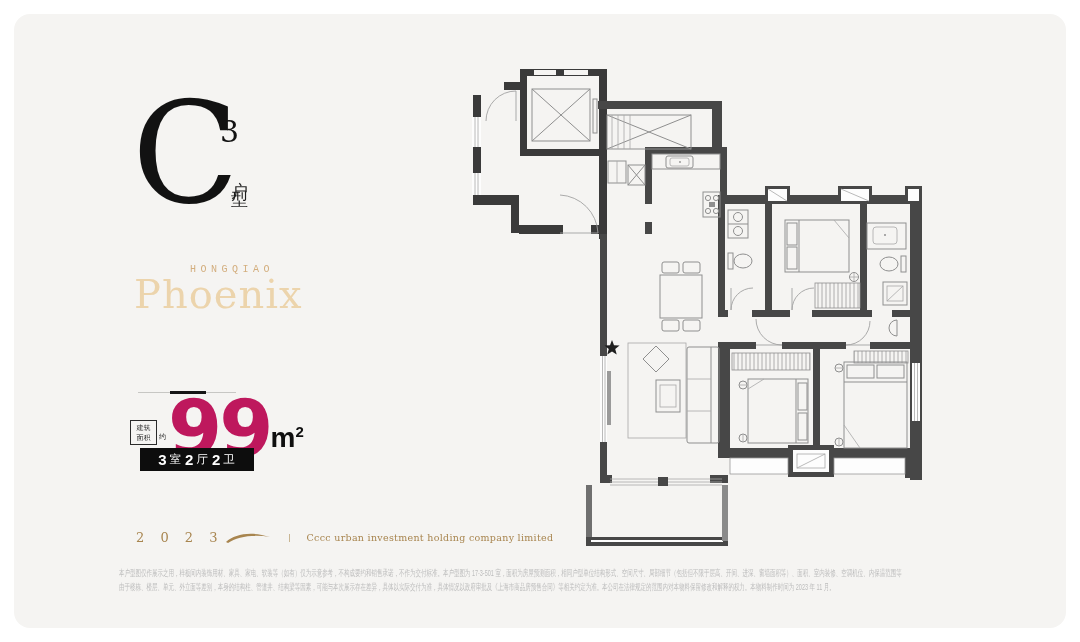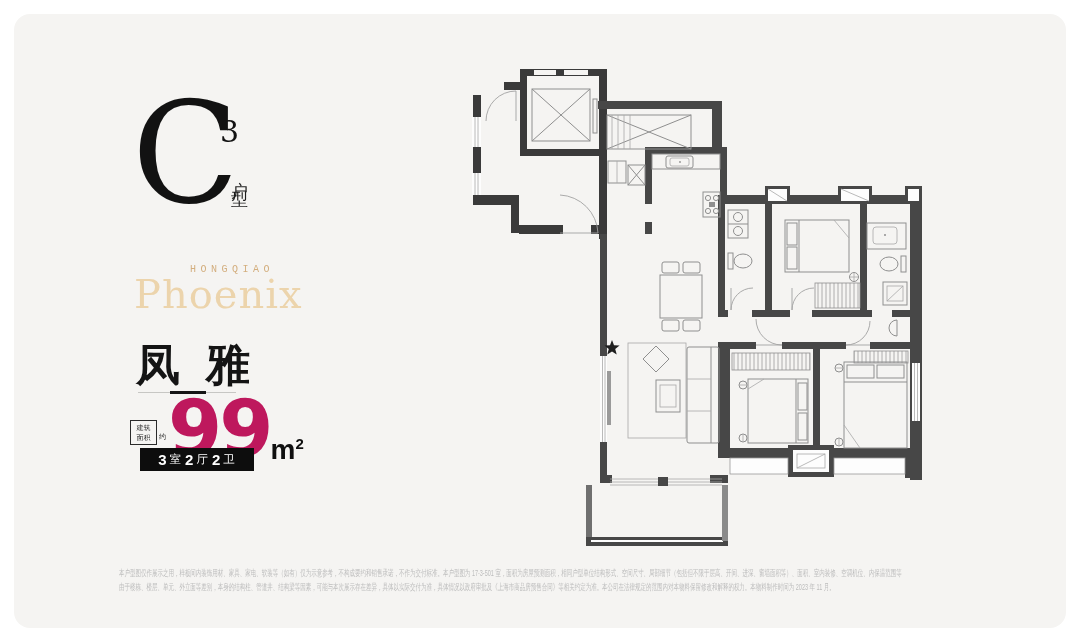--- a/index.html
+++ b/index.html
@@ -22,21 +22,21 @@
   .cnname{position:absolute;left:122px;top:322px;font-size:44px;font-weight:700;letter-spacing:26px;
           color:#141414;font-family:"Liberation Serif","DejaVu Serif",serif;}
   .divider{position:absolute;left:124px;top:378px;width:98px;height:1px;background:#c7c7c4;}
   .divider .dark{position:absolute;left:32px;top:-1px;width:36px;height:3px;background:#161616;}
   .arearow{position:absolute;left:116px;top:380px;display:flex;align-items:flex-start;}
   .lblbox{margin-top:26px;width:25px;height:23px;border:1px solid #2a2a2a;display:flex;flex-direction:column;
           align-items:center;justify-content:center;font-size:7px;line-height:1.35;color:#2a2a2a;}
   .lblyue{margin:38px 2px 0 2px;font-size:7px;color:#2a2a2a;}
   .bignum{font-size:78px;font-weight:700;letter-spacing:-3px;line-height:0.9;color:#be185d;
           font-family:"DejaVu Sans","Liberation Sans",sans-serif;}
-  .unit{font-size:28px;font-weight:700;margin-top:40px;color:#0f0f0f;}
+  .unit{font-size:28px;font-weight:700;margin-top:28px;color:#0f0f0f;}
   .unit sup{font-size:15px;}
   .badge{position:absolute;left:126px;top:434px;width:114px;height:23px;background:var(--badge-bg);
          color:#ffffff;display:flex;align-items:center;justify-content:center;gap:3px;}
   .badge .num{font-size:15px;font-weight:700;}
   .badge .cn{font-size:11.5px;letter-spacing:1px;}
   .footrow{position:absolute;left:122px;top:516px;display:flex;align-items:center;}
   .year{font-family:"DejaVu Serif","Liberation Serif",serif;font-size:13px;letter-spacing:6px;
         color:var(--gold-dark);}
   .swoosh{margin-left:2px;}
   .vsep{width:1px;height:8px;background:#c9b694;margin:0 16px 0 18px;}
@@ -65,21 +65,20 @@
     <div class="logoC">
       <span class="c">C</span>
       <span class="sup">3</span>
       <div class="vtype">户型</div>
     </div>
 
     <div class="brand">
       <div class="kicker">HONGQIAO</div>
       <div class="phoenix">Phoenix</div>
     </div>
-    <div class="cnname">凤雅</div>
     <div class="divider">
         <span class="dark"></span>
       </div>
 
     <div class="arearow">
       <div class="lblbox">
         <span>建筑</span>
         <span>面积</span>
       </div>
       <div class="lblyue">约</div>
@@ -89,20 +88,28 @@
 
     <div class="badge">
       <span class="num">3</span>
       <span class="cn">室</span>
       <span class="num">2</span>
       <span class="cn">厅</span>
       <span class="num">2</span>
       <span class="cn">卫</span>
     </div>
 
+    <div class="footrow">
+      <span class="year">2 0 2 3</span>
+      <svg class="swoosh" width="46" height="14" viewBox="0 0 46 14">
+        <path d="M1,11 C10,3 26,0 45,6 C28,3 12,6 3,12 Z" fill="#a8854f"></path>
+      </svg>
+      <span class="vsep"></span>
+      <span class="company">Cccc urban investment holding company limited</span>
+    </div>
 
     <div class="fineprint fp1">本户型图仅作展示之用，样板间内装饰用材、家具、家电、软装等（如有）仅为示意参考，不构成要约和销售承诺，不作为交付标准。本户型图为 17-3-501 室，面积为房屋预测面积，相同户型单位结构形式、空间尺寸、局部细节（包括但不限于层高、开间、进深、窗墙面积等）、面积、室内装修、空调机位、内保温范围等</div>
     <div class="fineprint fp2">由于楼栋、楼层、单元、外立面等差别，本身的结构柱、管道井、结构梁等因素，可能与本次展示存在差异，具体以实际交付为准，具体情况以政府审批及《上海市商品房预售合同》等相关约定为准。本公司在法律规定的范围内对本物料保留修改和解释的权力。本物料制作时间为 2023 年 11 月。</div>
 
     <div class="planwrap">
       <svg width="492" height="508" viewBox="0 0 492 508">
         <defs>
           <pattern id="hatchV" width="4" height="10" patternUnits="userSpaceOnUse">
             <path d="M2,0 V10" stroke="#9a9a9a" stroke-width="0.8"></path>
           </pattern>

